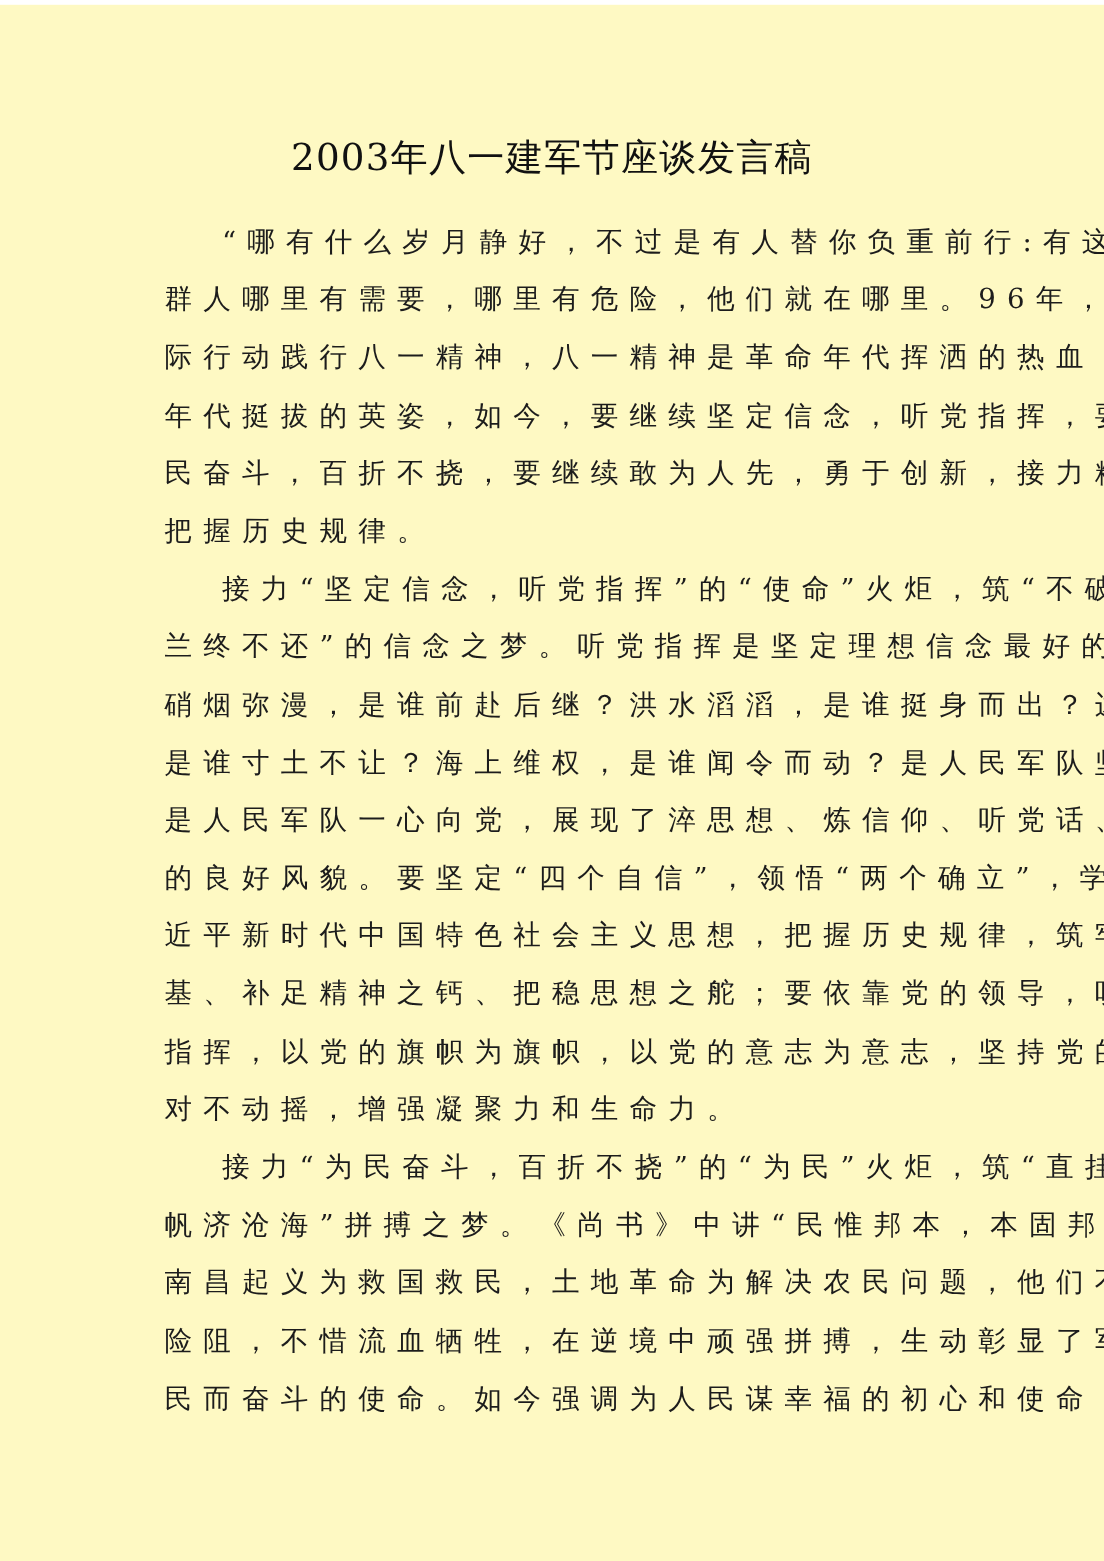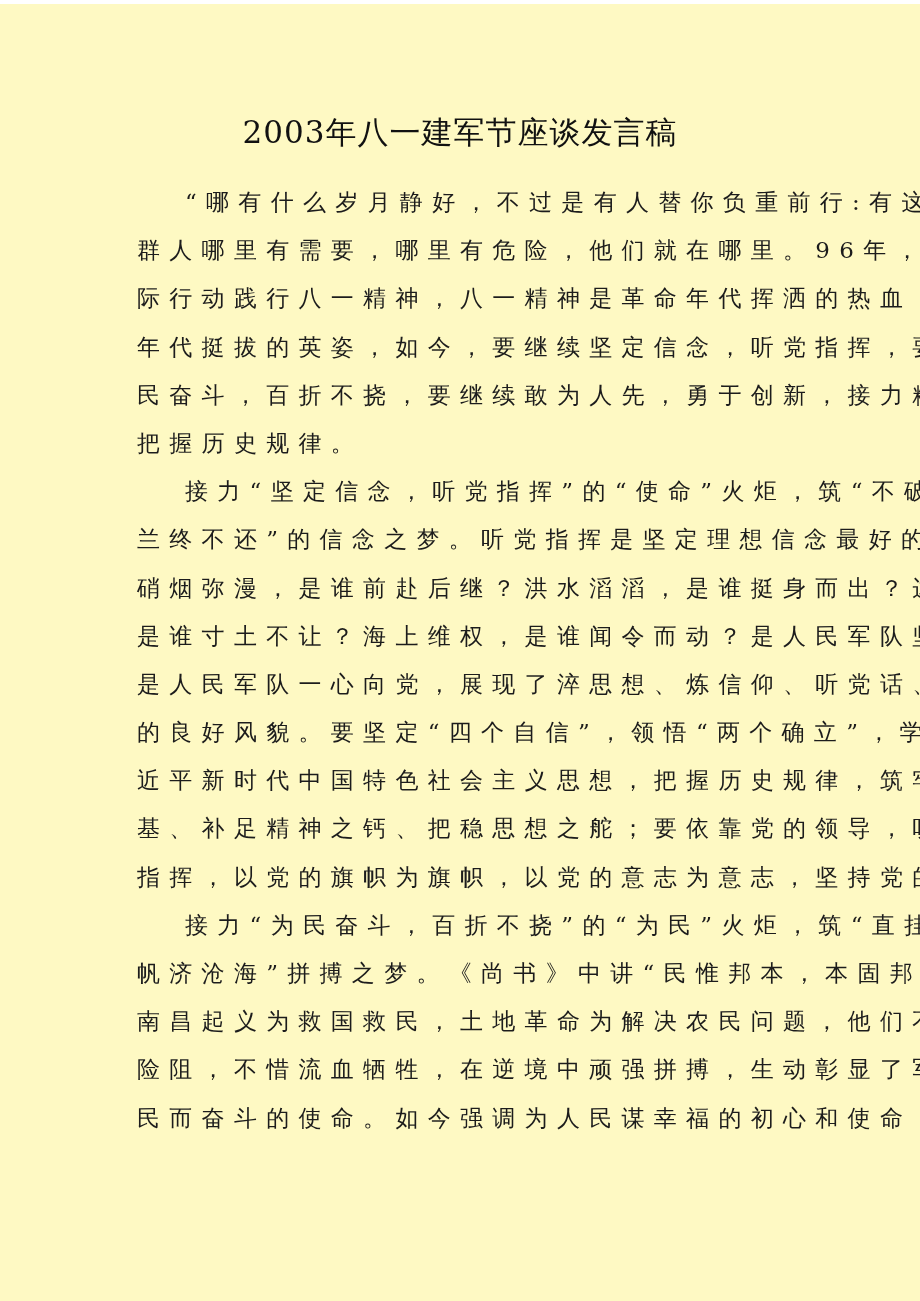--- a/index.html
+++ b/index.html
@@ -74,20 +74,21 @@
     <div class="paragraph">
       <div class="line indent">接力“坚定信念，听党指挥”的“使命”火炬，筑“不破楼</div>
       <div class="line">兰终不还”的信念之梦。听党指挥是坚定理想信念最好的诠释。</div>
       <div class="line">硝烟弥漫，是谁前赴后继？洪水滔滔，是谁挺身而出？边关驻守，</div>
       <div class="line">是谁寸土不让？海上维权，是谁闻令而动？是人民军队坚定信念，</div>
       <div class="line">是人民军队一心向党，展现了淬思想、炼信仰、听党话、跟党走</div>
       <div class="line">的良好风貌。要坚定“四个自信”，领悟“两个确立”，学习习</div>
       <div class="line">近平新时代中国特色社会主义思想，把握历史规律，筑牢信仰之</div>
       <div class="line">基、补足精神之钙、把稳思想之舵；要依靠党的领导，听从党的</div>
       <div class="line">指挥，以党的旗帜为旗帜，以党的意志为意志，坚持党的领导绝</div>
+      <div class="line">对不动摇，增强凝聚力和生命力。</div>
     </div>
 
     <div class="paragraph">
       <div class="line indent">接力“为民奋斗，百折不挠”的“为民”火炬，筑“直挂云</div>
       <div class="line">帆济沧海”拼搏之梦。《尚书》中讲“民惟邦本，本固邦宁”。</div>
       <div class="line">南昌起义为救国救民，土地革命为解决农民问题，他们不畏艰难</div>
       <div class="line">险阻，不惜流血牺牲，在逆境中顽强拼搏，生动彰显了军队为人</div>
       <div class="line">民而奋斗的使命。如今强调为人民谋幸福的初心和使命，脱贫攻</div>
     </div>
   </div>

